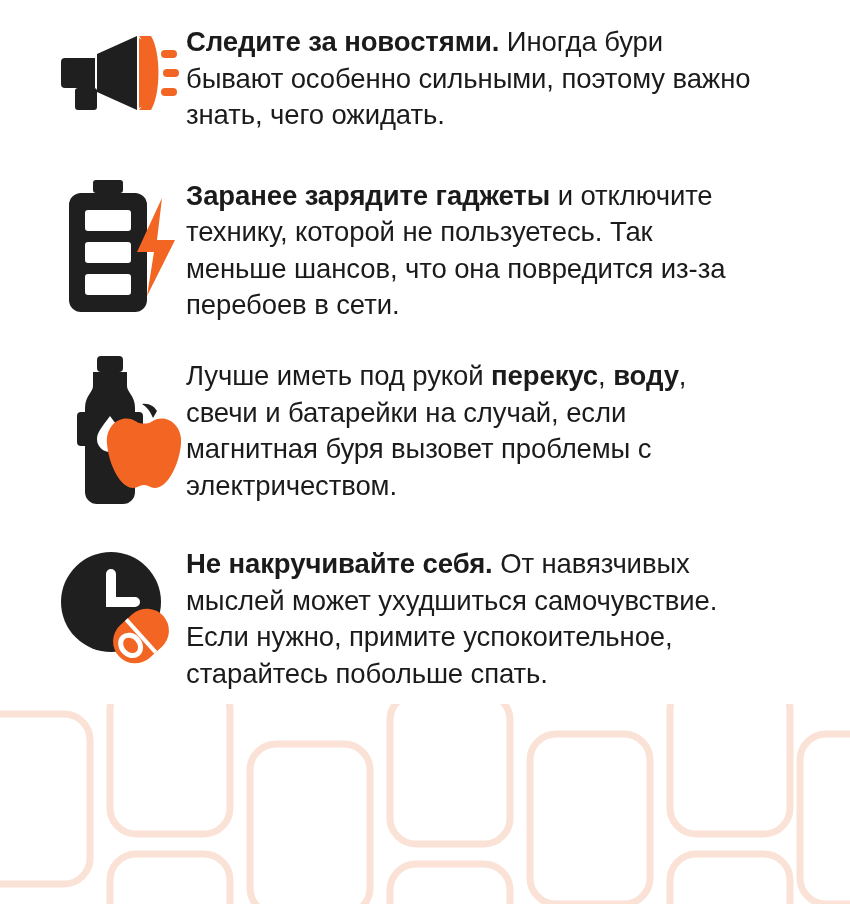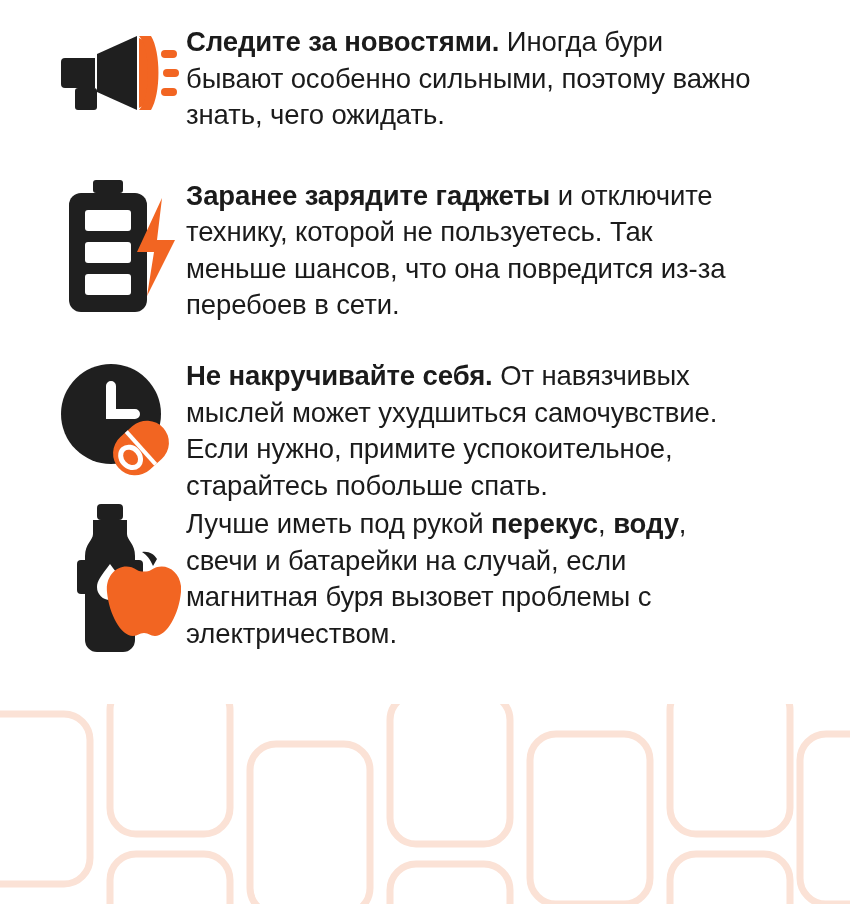--- a/index.html
+++ b/index.html
@@ -116,47 +116,47 @@
         <rect x="24" y="62" width="46" height="21" rx="3" fill="#ffffff"></rect>
         <rect x="24" y="94" width="46" height="21" rx="3" fill="#ffffff"></rect>
         <path d="M101 18 L76 72 L93 72 L86 116 L114 60 L96 60 z" fill="#f26522"></path>
       </svg>
     </div>
     <div class="tip-text">
       <b>Заранее зарядите гаджеты</b><span> и отключите технику, которой не пользуетесь. Так меньше шансов, что она повредится из-за перебоев в сети.</span>
     </div>
   </div>
 
+  <div class="tip tip-3">
+    <div class="tip-icon">
+      <svg width="122" height="148" viewBox="0 0 122 148" xmlns="http://www.w3.org/2000/svg">
+        <rect x="38" y="0" width="26" height="16" rx="4" fill="#1f1f1f"></rect>
+        <path d="M34 16 h34 v14 c0 6 8 10 8 22 v84 a12 12 0 0 1 -12 12 H38 a12 12 0 0 1 -12 -12 V52 c0 -12 8 -16 8 -22 z" fill="#1f1f1f"></path>
+        <rect x="18" y="56" width="66" height="34" rx="4" fill="#1f1f1f"></rect>
+        <path d="M51 60 c9 12 13 17 13 23 a13 13 0 0 1 -26 0 c0 -6 4 -11 13 -23 z" fill="#ffffff"></path>
+        <path d="M94 62 c-3 -7 -6 -11 -11 -14 c7 -1 12 2 15 7 z" fill="#1f1f1f"></path>
+        <path d="M92 66 c14 -10 32 2 30 22 c-2 22 -14 44 -26 44 c-5 0 -6 -3 -11 -3 c-5 0 -6 3 -11 3 c-12 0 -24 -22 -26 -44 c-2 -20 16 -32 30 -22 c3 2 11 2 14 0 z" fill="#f26522"></path>
+      </svg>
+    </div>
+    <div class="tip-text">
+      <span>Лучше иметь под рукой </span><b>перекус</b><span>, </span><b>воду</b><span>, свечи и батарейки на случай, если магнитная буря вызовет проблемы с электричеством.</span>
+    </div>
+  </div>
+
   <div class="tip tip-4">
     <div class="tip-icon">
       <svg width="122" height="124" viewBox="0 0 122 124" xmlns="http://www.w3.org/2000/svg">
         <circle cx="52" cy="50" r="50" fill="#1f1f1f"></circle>
         <path d="M52 22 v28 h24" stroke="#ffffff" stroke-width="10" stroke-linecap="round" fill="none"></path>
         <g transform="rotate(-42 82 84)">
           <rect x="52" y="62" width="60" height="44" rx="22" fill="#f26522"></rect>
           <path d="M74 62 h16 v44 h-16 z" fill="#ffffff" opacity="0"></path>
           <path d="M82 62 v44" stroke="#ffffff" stroke-width="4"></path>
           <ellipse cx="68" cy="84" rx="9" ry="11" fill="none" stroke="#ffffff" stroke-width="5"></ellipse>
         </g>
       </svg>
     </div>
     <div class="tip-text">
       <b>Не накручивайте себя.</b><span> От навязчивых мыслей может ухудшиться самочувствие. Если нужно, примите успокоительное, старайтесь побольше спать.</span>
     </div>
   </div>
 
-  <div class="tip tip-3">
-    <div class="tip-icon">
-      <svg width="122" height="148" viewBox="0 0 122 148" xmlns="http://www.w3.org/2000/svg">
-        <rect x="38" y="0" width="26" height="16" rx="4" fill="#1f1f1f"></rect>
-        <path d="M34 16 h34 v14 c0 6 8 10 8 22 v84 a12 12 0 0 1 -12 12 H38 a12 12 0 0 1 -12 -12 V52 c0 -12 8 -16 8 -22 z" fill="#1f1f1f"></path>
-        <rect x="18" y="56" width="66" height="34" rx="4" fill="#1f1f1f"></rect>
-        <path d="M51 60 c9 12 13 17 13 23 a13 13 0 0 1 -26 0 c0 -6 4 -11 13 -23 z" fill="#ffffff"></path>
-        <path d="M94 62 c-3 -7 -6 -11 -11 -14 c7 -1 12 2 15 7 z" fill="#1f1f1f"></path>
-        <path d="M92 66 c14 -10 32 2 30 22 c-2 22 -14 44 -26 44 c-5 0 -6 -3 -11 -3 c-5 0 -6 3 -11 3 c-12 0 -24 -22 -26 -44 c-2 -20 16 -32 30 -22 c3 2 11 2 14 0 z" fill="#f26522"></path>
-      </svg>
-    </div>
-    <div class="tip-text">
-      <span>Лучше иметь под рукой </span><b>перекус</b><span>, </span><b>воду</b><span>, свечи и батарейки на случай, если магнитная буря вызовет проблемы с электричеством.</span>
-    </div>
-  </div>
-
 </div>
 
 </body></html>

